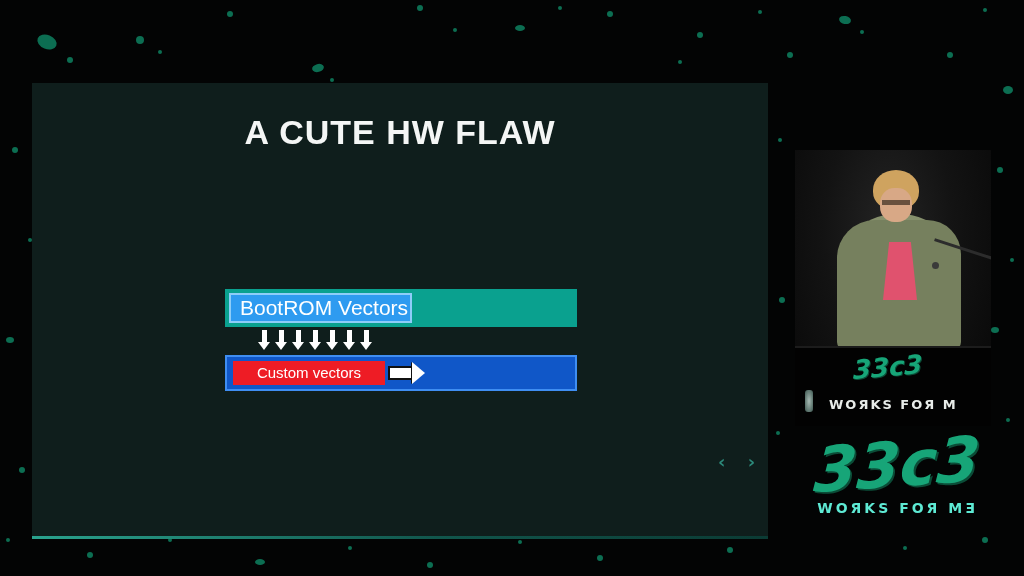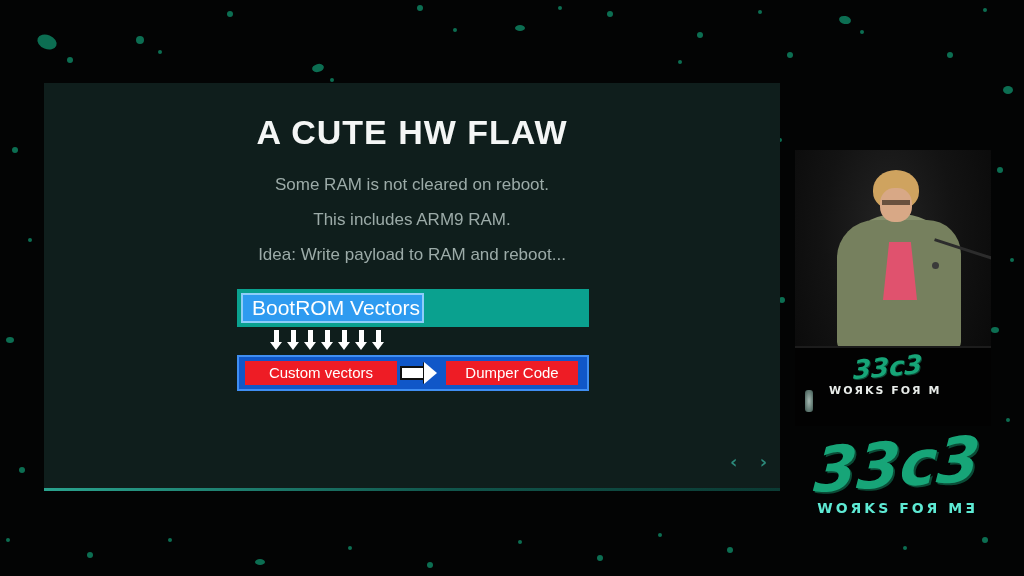--- a/index.html
+++ b/index.html
@@ -1,21 +1,21 @@
 <!DOCTYPE html>
 <html style="--teal_bar: #0aa18f; --blue_bar: #1057c8; --label_blue: #2e9bf0; --red: #ee1c25; --logo_green: #17a578;"><head>
 <meta charset="utf-8">
 <style>
   html,body{margin:0;padding:0;background:#000;}
   #screen{position:relative;width:1024px;height:576px;background:#030404;overflow:hidden;
           font-family:"DejaVu Sans", sans-serif;}
   
   #speckles{position:absolute;inset:0;z-index:0;}
   
-  #slide{position:absolute;left:44px;top:83px;width:736px;height:408px;
+  #slide{position:absolute;left:32px;top:83px;width:736px;height:456px;
          background:#0f1e1c;z-index:2;}
   #slide .bottom-glow{position:absolute;left:0;right:0;bottom:0;height:3px;
          background:linear-gradient(90deg,#2aa38e,#11564c 55%,#0b3b34);}
   .slide-title{margin:0;padding-top:30px;text-align:center;color:#f4f6f5;
          font-family:"Liberation Sans", sans-serif;font-weight:800;font-size:34px;
          letter-spacing:1px;}
   .slide-body{margin-top:22px;text-align:center;color:#9cab а8;}
   .slide-body p{margin:0 0 13px 0;color:#9caba8;font-size:17px;line-height:22px;
          font-family:"Liberation Sans", sans-serif;}
   
@@ -66,21 +66,21 @@
          transform:rotate(18deg);}
   .wc-mic-tip{position:absolute;right:52px;top:112px;width:7px;height:7px;border-radius:50%;
          background:#3a3a3a;}
   .wc-podium{position:absolute;left:0px;top:196px;width:196px;height:80px;background:#020202;
          border-top:2px solid #1c1c1c;}
   .wc-bottle{position:absolute;left:10px;top:240px;width:8px;height:22px;border-radius:3px;
          background:radial-gradient(#cfe8e0,#4a6a62);opacity:.8;}
   .wc-logo{position:absolute;left:58px;top:4px;color:var(--logo_green,#17a578);
          font-weight:bold;font-style:italic;font-size:26px;transform:rotate(-5deg) skewX(-6deg);
          text-shadow:1px 1px 0 #0b4c37;}
-  .wc-motto{position:absolute;left:34px;top:36px;color:#e8ece9;font-weight:bold;font-size:11px;
+  .wc-motto{position:absolute;left:34px;top:49px;color:#e8ece9;font-weight:bold;font-size:13px;
          letter-spacing:2px;white-space:nowrap;}
   
   #branding{position:absolute;left:790px;top:432px;width:215px;z-index:2;text-align:center;}
   .brand-logo{display:inline-block;color:var(--logo_green,#17a578);font-weight:bold;font-style:italic;
          font-size:62px;line-height:66px;transform:rotate(-4deg) skewX(-8deg);
          text-shadow:2px 2px 0 #0b4c37;}
   .brand-motto{margin-top:2px;color:#5eead4;font-weight:bold;font-size:14px;letter-spacing:3px;
          white-space:nowrap;}
 </style>
 </head>
@@ -133,44 +133,38 @@
       <circle cx="985" cy="540" r="3"></circle>
         <circle cx="905" cy="548" r="2"></circle>
       <circle cx="780" cy="140" r="2"></circle>
         <circle cx="782" cy="300" r="3"></circle>
       <circle cx="778" cy="433" r="2"></circle>
     </g>
   </svg>
 
   <div id="slide">
     <h1 class="slide-title">A CUTE HW FLAW</h1>
-    <div class="slide-body">
-      <p>Some RAM is not cleared on reboot.</p>
-      <p>This includes ARM9 RAM.</p>
-      <p>Idea: Write payload to RAM and reboot...</p>
-    </div>
 
     <div class="teal-bar">
       <div class="bootrom-label">BootROM Vectors</div>
     </div>
 
     <div class="arrow-row">
       <span class="darrow"></span>
       <span class="darrow"></span>
       <span class="darrow"></span>
       <span class="darrow"></span>
       <span class="darrow"></span>
       <span class="darrow"></span>
       <span class="darrow"></span>
     </div>
 
     <div class="blue-bar">
       <div class="red-box red-custom">Custom vectors</div>
       <span class="rarrow"></span>
-      <div class="red-box red-dumper">Dumper Code</div>
     </div>
 
     <div class="nav-controls">
       <span>‹</span>
       <span>›</span>
     </div>
 
     <div class="bottom-glow"></div>
   </div>
 

